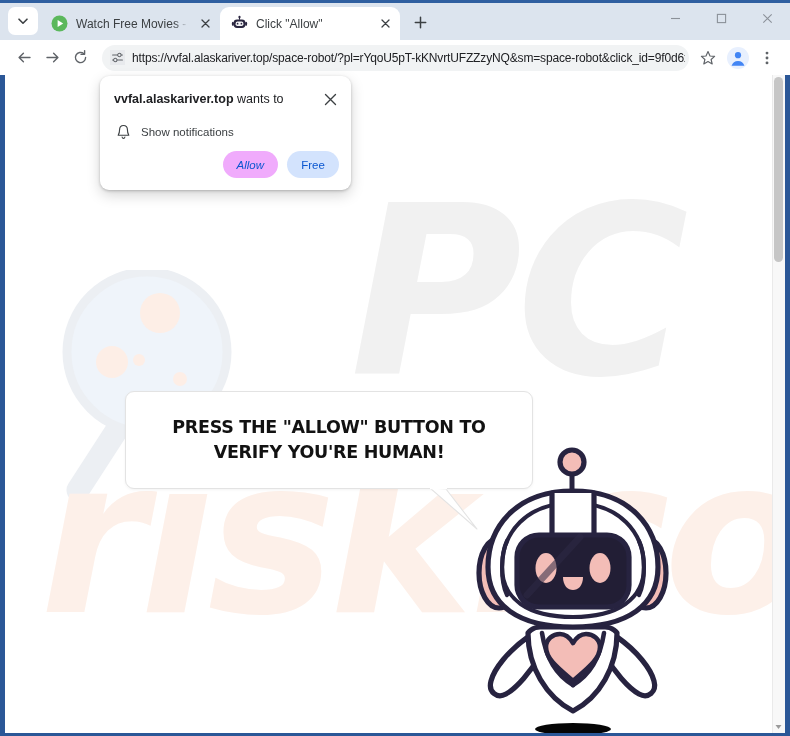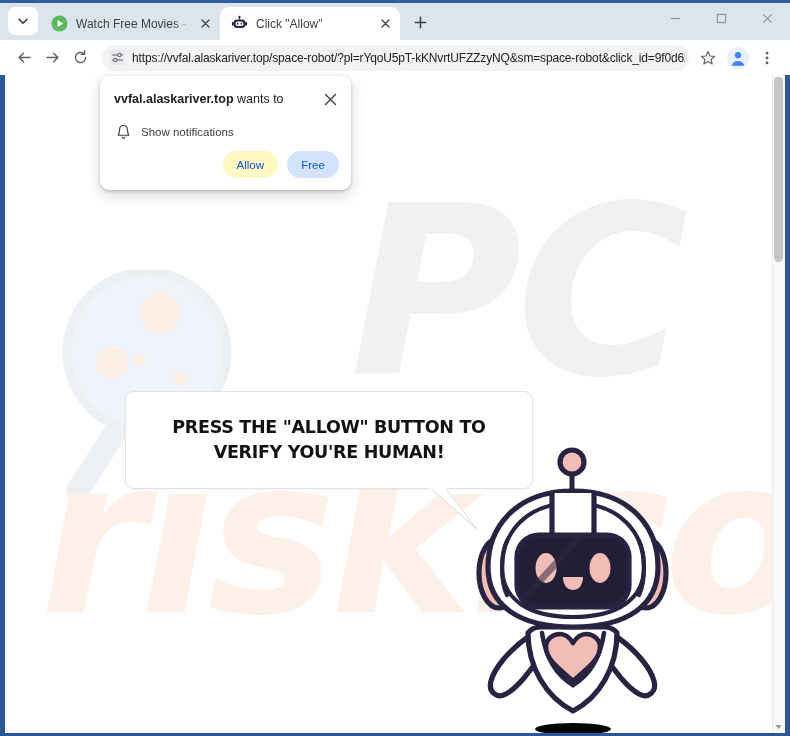--- a/index.html
+++ b/index.html
@@ -467,18 +467,18 @@
 
     <div id="popup-perm-row">
       <svg id="bell-icon" viewBox="0 0 15 16">
         <path d="M7.5 1.5 C4.9 1.5 3.6 3.4 3.6 5.6 C3.6 9 2.2 11.2 2.2 11.2 L12.8 11.2 C12.8 11.2 11.4 9 11.4 5.6 C11.4 3.4 10.1 1.5 7.5 1.5 Z" fill="none" stroke="#3c4043" stroke-width="1.15" stroke-linejoin="round"></path>
         <path d="M6.1 13 C6.3 13.9 6.9 14.4 7.5 14.4 C8.1 14.4 8.7 13.9 8.9 13" fill="none" stroke="#3c4043" stroke-width="1.15" stroke-linecap="round"></path>
       </svg>
       <span id="popup-perm-label">Show notifications</span>
     </div>
 
     <div id="popup-actions">
-      <button class="pbtn" style="background: #fef9c3; color: rgb(11, 87, 208);">Allow</button>
+      <button class="pbtn" style="background: #f0abfc; color: rgb(11, 87, 208); font-style: italic;">Allow</button>
       <button class="pbtn" style="background: rgb(211, 227, 253); color: rgb(11, 87, 208);">Free</button>
     </div>
   </div>
 
 </div>
 
 </body></html>

